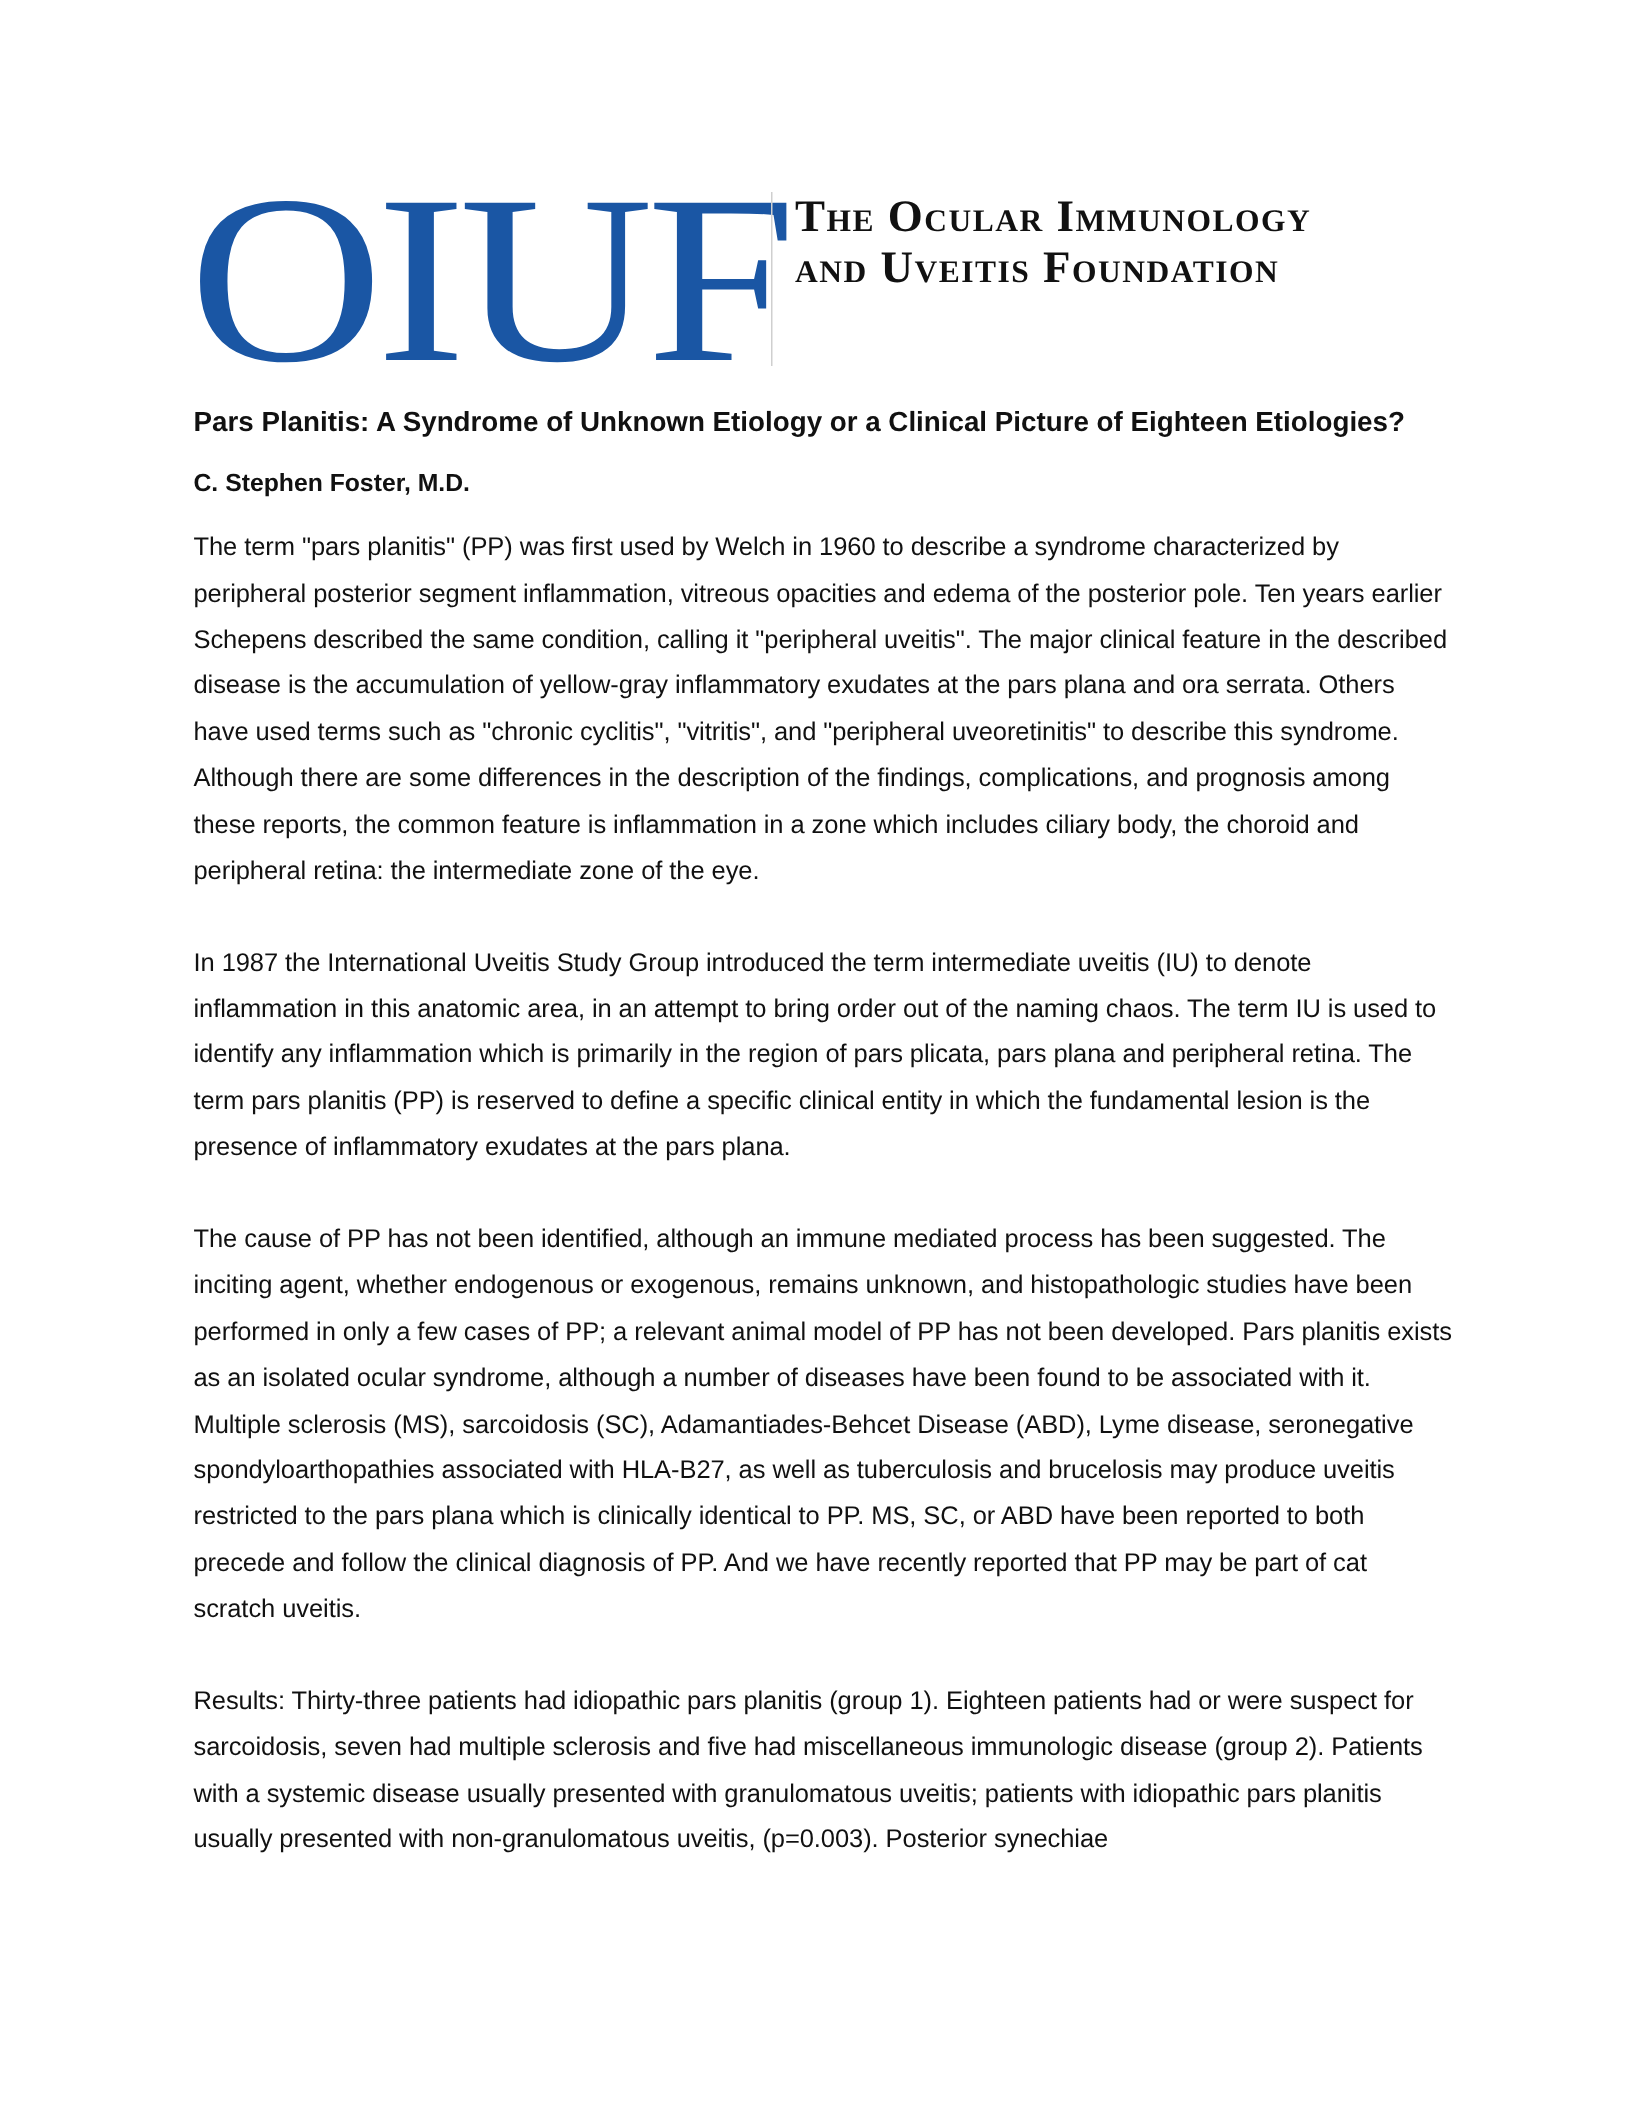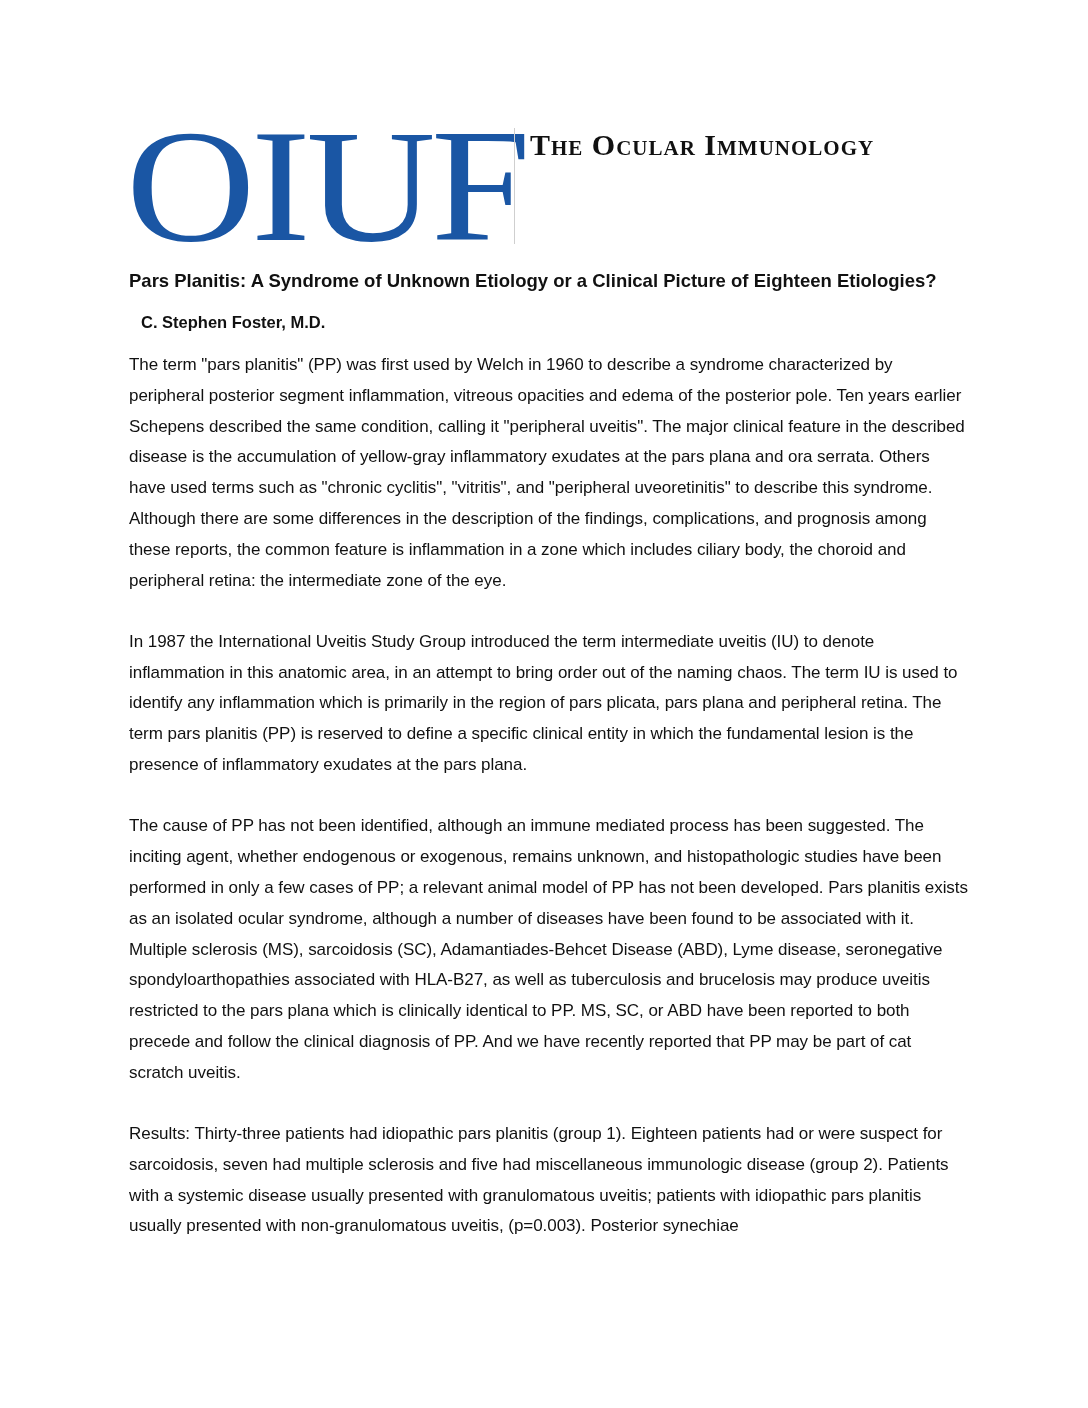--- a/index.html
+++ b/index.html
@@ -8,34 +8,35 @@
 
   .logo { position: absolute; left: 126px; top: 120px; height: 130px; width: 840px; }
   .logo-mark { position: absolute; left: 0; top: -14px; font-family: "Liberation Serif", "DejaVu Serif", serif; font-size: 160px; line-height: 1; color: #1a56a4; letter-spacing: -4px; transform: scaleX(1.12); transform-origin: left top; white-space: nowrap; }
   .logo-divider { position: absolute; left: 388px; top: 8px; width: 1px; height: 116px; background: #cfcfcf; }
   .logo-text { position: absolute; left: 404px; top: 8px; font-family: "Liberation Serif", "DejaVu Serif", serif; color: #111; }
   .logo-line { font-size: 30px; line-height: 34px; font-variant: small-caps; letter-spacing: 1px; white-space: nowrap; font-weight: 700; }
   .logo-tagline { margin-top: 10px; font-size: 24px; font-style: italic; color: #1a56a4; white-space: nowrap; letter-spacing: 0.2px; }
 
   .content { position: absolute; left: 129px; top: 269px; width: 840px; }
   .title { font-size: 18.5px; font-weight: bold; line-height: 24px; margin: 0 0 18px 0; }
-  .author { font-size: 16.5px; font-weight: bold; line-height: 22px; margin: 0 0 17px 12px; }
+  .author { font-size: 16.5px; font-weight: bold; line-height: 22px; margin: 0 0 17px 0; }
   .para { font-size: 17px; line-height: 30.8px; margin: 0 0 30.5px 0; letter-spacing: -0.05px; }
   .para b { font-weight: normal; }
 </style>
 </head>
 <body>
 
 <div class="page">
 
   <div class="logo">
     <div class="logo-mark">OIUF</div>
     <div class="logo-divider"></div>
     <div class="logo-text">
       <div class="logo-line">The Ocular Immunology</div>
+      <div class="logo-line">and Uveitis Foundation</div>
     </div>
   </div>
 
   <div class="content">
     <h1 class="title">Pars Planitis: A Syndrome of Unknown Etiology or a Clinical Picture of Eighteen Etiologies?</h1>
     <div class="author">C. Stephen Foster, M.D.</div>
 
     <p class="para">The term "pars planitis" (PP) was first used by Welch in 1960 to describe a syndrome characterized by peripheral posterior segment inflammation, vitreous opacities and edema of the posterior pole. Ten years earlier Schepens described the same condition, calling it "peripheral uveitis". The major clinical feature in the described disease is the accumulation of yellow-gray inflammatory exudates at the pars plana and ora serrata. Others have used terms such as "chronic cyclitis", "vitritis", and "peripheral uveoretinitis" to describe this syndrome. Although there are some differences in the description of the findings, complications, and prognosis among these reports, the common feature is inflammation in a zone which includes ciliary body, the choroid and peripheral retina: the intermediate zone of the eye.</p>
     <p class="para">In 1987 the International Uveitis Study Group introduced the term intermediate uveitis (IU) to denote inflammation in this anatomic area, in an attempt to bring order out of the naming chaos. The term IU is used to identify any inflammation which is primarily in the region of pars plicata, pars plana and peripheral retina. The term pars planitis (PP) is reserved to define a specific clinical entity in which the fundamental lesion is the presence of inflammatory exudates at the pars plana.</p>
     <p class="para">The cause of PP has not been identified, although an immune mediated process has been suggested. The inciting agent, whether endogenous or exogenous, remains unknown, and histopathologic studies have been performed in only a few cases of PP; a relevant animal model of PP has not been developed. Pars planitis exists as an isolated ocular syndrome, although a number of diseases have been found to be associated with it. Multiple sclerosis (MS), sarcoidosis (SC), Adamantiades-Behcet Disease (ABD), Lyme disease, seronegative spondyloarthopathies associated with HLA-B27, as well as tuberculosis and brucelosis may produce uveitis restricted to the pars plana which is clinically identical to PP. MS, SC, or ABD have been reported to both precede and follow the clinical diagnosis of PP. And we have recently reported that PP may be part of cat scratch uveitis.</p>

